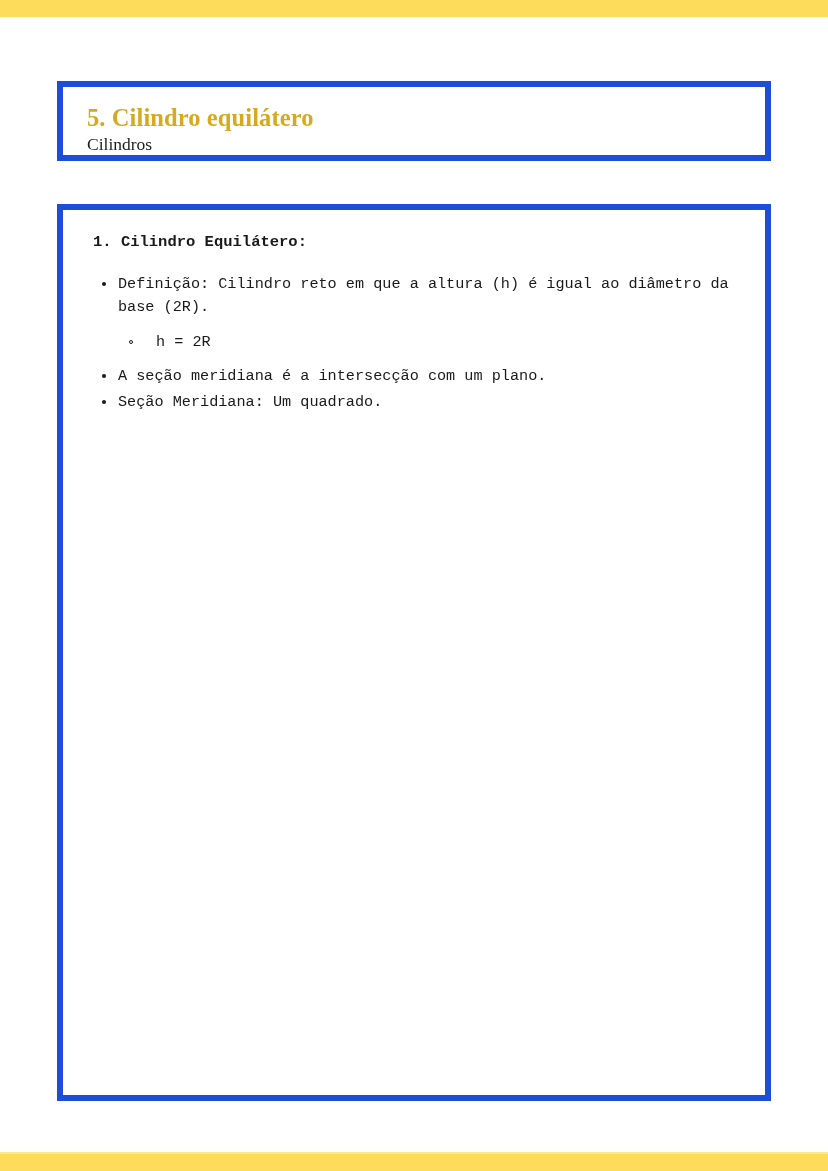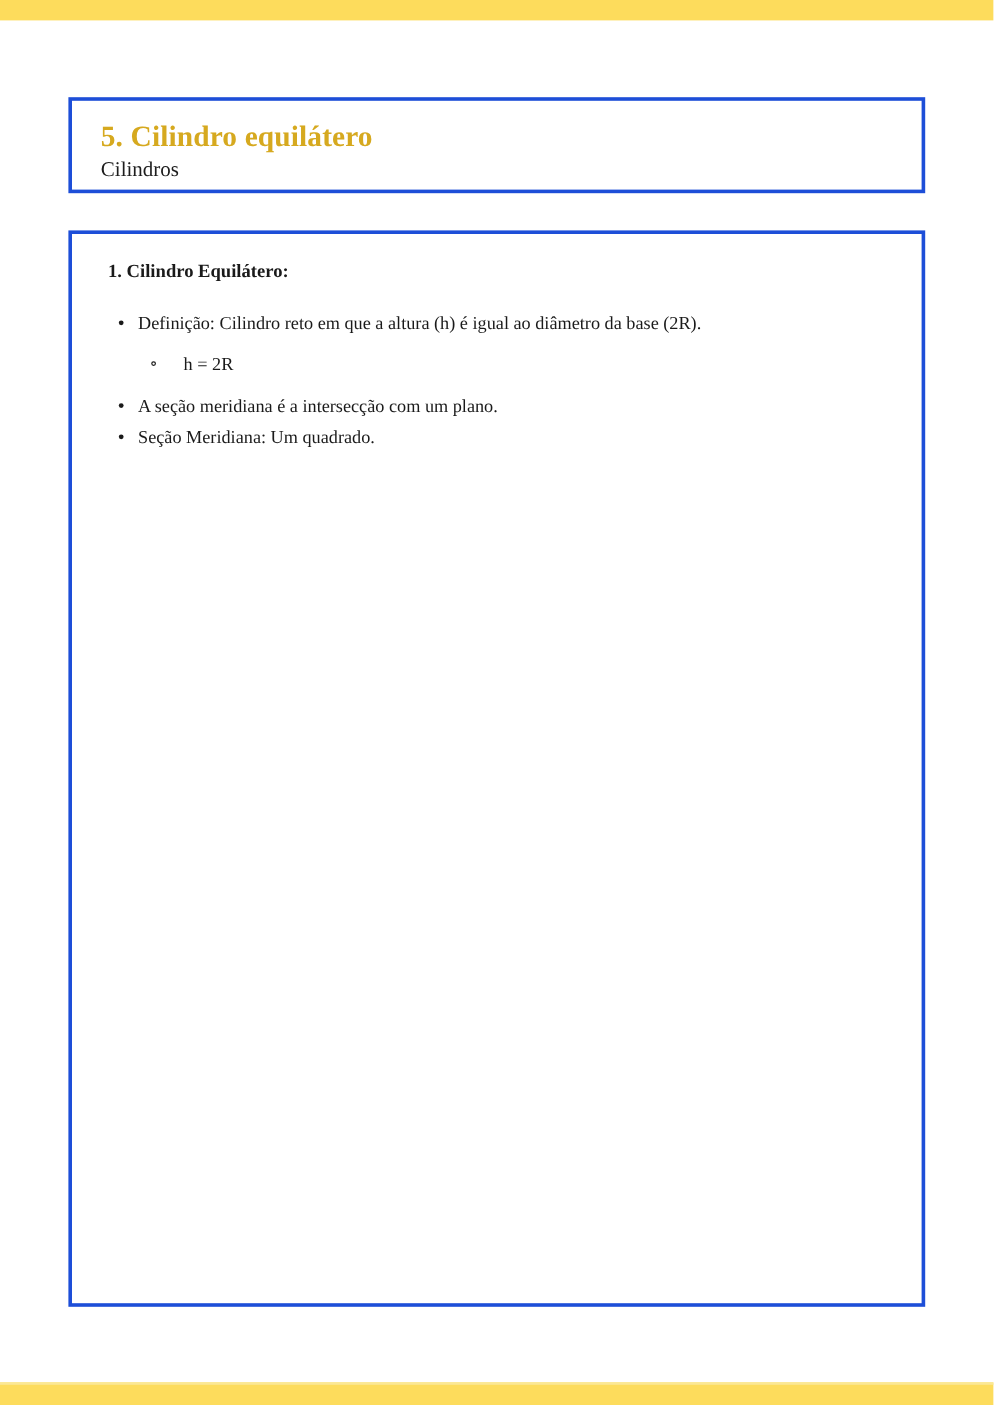--- a/index.html
+++ b/index.html
@@ -32,32 +32,33 @@
     background: #fddc5c;
     border-top: 2px solid #fbe894;
   }
 
   
   .card {
     position: absolute;
     left: 57px;
     width: 714px;
     background: #ffffff;
-    border: 3px solid #1d4ed8;
+    border: 6px solid #1d4ed8;
     box-sizing: border-box;
   }
   .card-header {
     top: 81px;
     height: 80px;
     padding: 18px 0 0 24px;
   }
   .card-body {
-    top: 192px;
+    top: 204px;
     height: 897px;
     padding: 22px 0 0 26px;
+    font-family: Liberation Mono, monospace;
   }
 
   
   .doc-title {
     color: #d6a91f;
     font-size: 24.5px;
     font-weight: bold;
     line-height: 1.1;
     letter-spacing: 0.1px;
     margin: 0;

